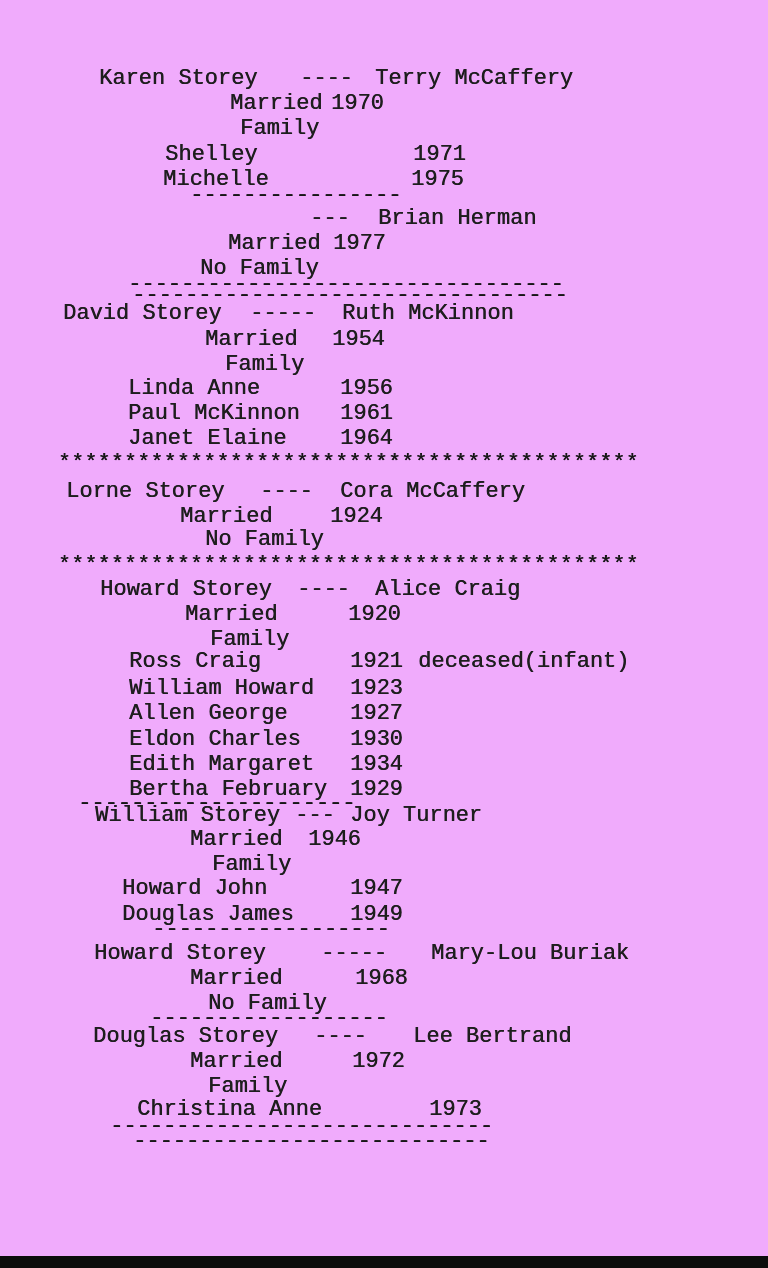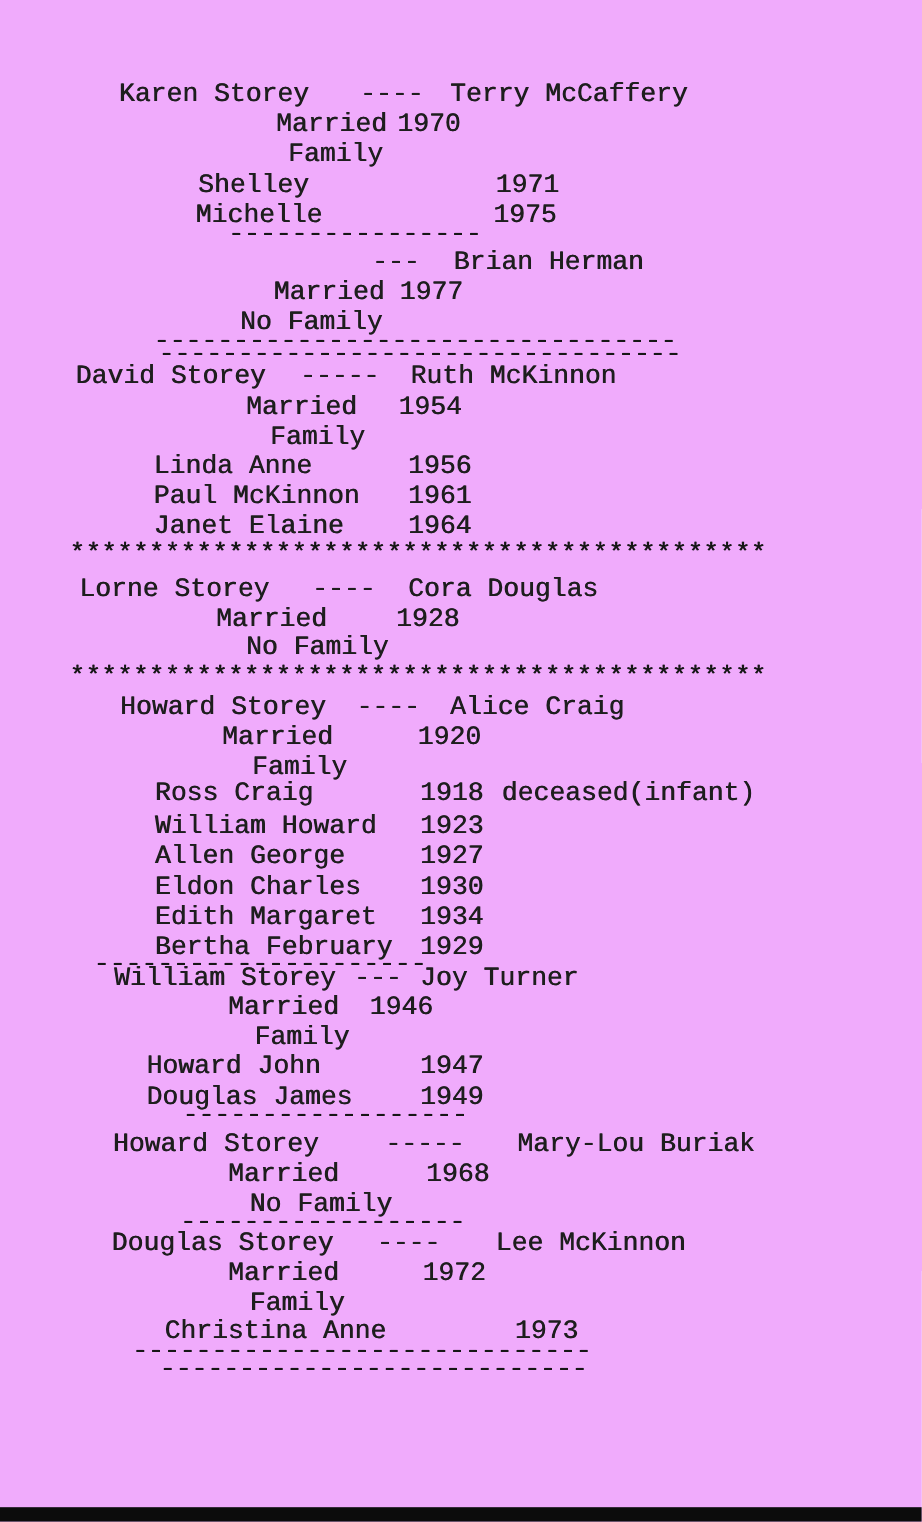--- a/index.html
+++ b/index.html
@@ -54,34 +54,34 @@
   <div class="t" style="left:128px;top:378px">Linda Anne</div>
   <div class="t" style="left:340px;top:378px">1956</div>
   <div class="t" style="left:128px;top:403px">Paul McKinnon</div>
   <div class="t" style="left:340px;top:403px">1961</div>
   <div class="t" style="left:128px;top:428px">Janet Elaine</div>
   <div class="t" style="left:340px;top:428px">1964</div>
   <div class="t sep ast" style="left:58px;top:452px">********************************************</div>
 
   <div class="t" style="left:66px;top:481px">Lorne Storey</div>
   <div class="t" style="left:260px;top:481px">----</div>
-  <div class="t" style="left:340px;top:481px">Cora Douglas</div>
+  <div class="t" style="left:340px;top:481px">Cora McCaffery</div>
   <div class="t" style="left:180px;top:506px">Married</div>
-  <div class="t" style="left:330px;top:506px">1928</div>
+  <div class="t" style="left:330px;top:506px">1924</div>
   <div class="t" style="left:205px;top:529px">No Family</div>
   <div class="t sep ast" style="left:58px;top:554px">********************************************</div>
 
   <div class="t" style="left:100px;top:579px">Howard Storey</div>
   <div class="t" style="left:297px;top:579px">----</div>
   <div class="t" style="left:375px;top:579px">Alice Craig</div>
   <div class="t" style="left:185px;top:604px">Married</div>
   <div class="t" style="left:348px;top:604px">1920</div>
   <div class="t" style="left:210px;top:629px">Family</div>
   <div class="t" style="left:129px;top:651px">Ross Craig</div>
-  <div class="t" style="left:350px;top:651px">1918</div>
+  <div class="t" style="left:350px;top:651px">1921</div>
   <div class="t" style="left:418px;top:651px">deceased(infant)</div>
   <div class="t" style="left:129px;top:678px">William Howard</div>
   <div class="t" style="left:350px;top:678px">1923</div>
   <div class="t" style="left:129px;top:703px">Allen George</div>
   <div class="t" style="left:350px;top:703px">1927</div>
   <div class="t" style="left:129px;top:729px">Eldon Charles</div>
   <div class="t" style="left:350px;top:729px">1930</div>
   <div class="t" style="left:129px;top:754px">Edith Margaret</div>
   <div class="t" style="left:350px;top:754px">1934</div>
   <div class="t" style="left:129px;top:779px">Bertha February</div>
@@ -103,21 +103,21 @@
   <div class="t" style="left:94px;top:943px">Howard Storey</div>
   <div class="t" style="left:321px;top:943px">-----</div>
   <div class="t" style="left:431px;top:943px">Mary-Lou Buriak</div>
   <div class="t" style="left:190px;top:968px">Married</div>
   <div class="t" style="left:355px;top:968px">1968</div>
   <div class="t" style="left:208px;top:993px">No Family</div>
   <div class="t sep" style="left:150px;top:1008px">------------------</div>
 
   <div class="t" style="left:93px;top:1026px">Douglas Storey</div>
   <div class="t" style="left:314px;top:1026px">----</div>
-  <div class="t" style="left:413px;top:1026px">Lee McKinnon</div>
+  <div class="t" style="left:413px;top:1026px">Lee Bertrand</div>
   <div class="t" style="left:190px;top:1051px">Married</div>
   <div class="t" style="left:352px;top:1051px">1972</div>
   <div class="t" style="left:208px;top:1076px">Family</div>
   <div class="t" style="left:137px;top:1099px">Christina Anne</div>
   <div class="t" style="left:429px;top:1099px">1973</div>
   <div class="t sep" style="left:110px;top:1116px">-----------------------------</div>
   <div class="t sep" style="left:133px;top:1131px">---------------------------</div>
 
   <div class="bar"></div>
 </div>

